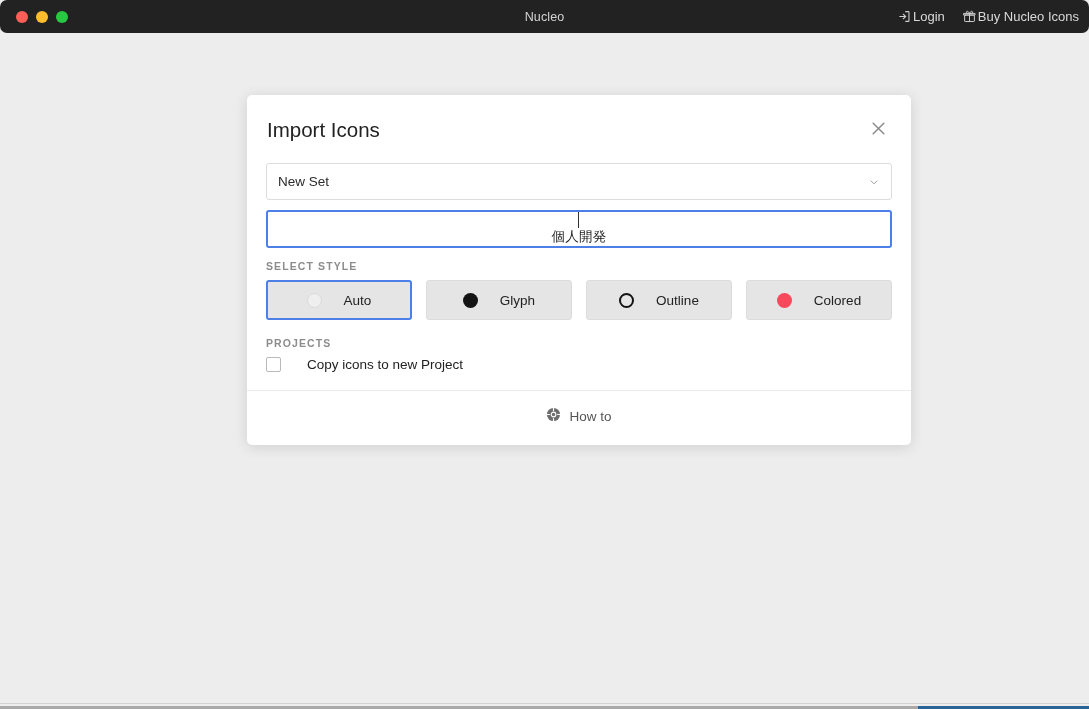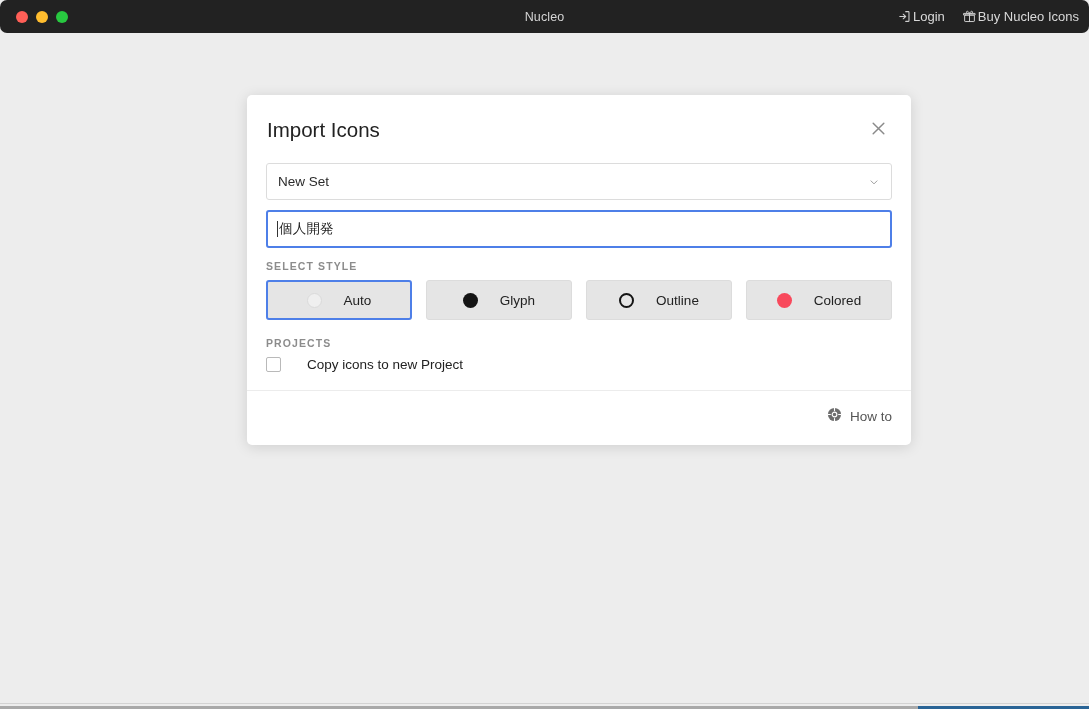--- a/index.html
+++ b/index.html
@@ -138,20 +138,21 @@
   
   .text-field {
     height: 38px;
     border: 2px solid #4e7fe8;
     border-radius: 3px;
     display: flex;
     align-items: center;
     padding: 0 9px;
     margin-bottom: 12px;
     background: #fff;
+    flex-direction: column;
   }
   .caret {
     display: inline-block;
     width: 1px;
     height: 16px;
     background: #333;
     margin-right: 1px;
   }
   .text-value {
     font-size: 13.5px;
@@ -234,21 +235,21 @@
     background: #fff;
   }
   .checkbox-label { font-size: 13.5px; color: #222; }
 
   
   .modal-foot {
     border-top: 1px solid #ececec;
     padding: 16px 19px 20px 19px;
     display: flex;
     align-items: center;
-    justify-content: flex-end;
+    justify-content: center;
   }
   .howto {
     display: flex;
     align-items: center;
     gap: 8px;
     color: #555555;
     font-size: 13.5px;
     cursor: pointer;
   }
   .primary-btn {

